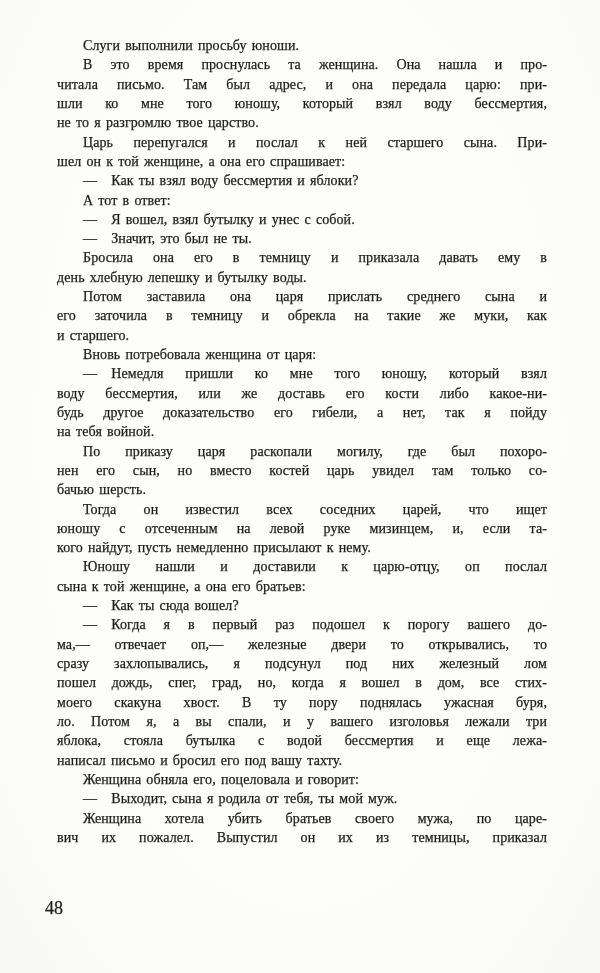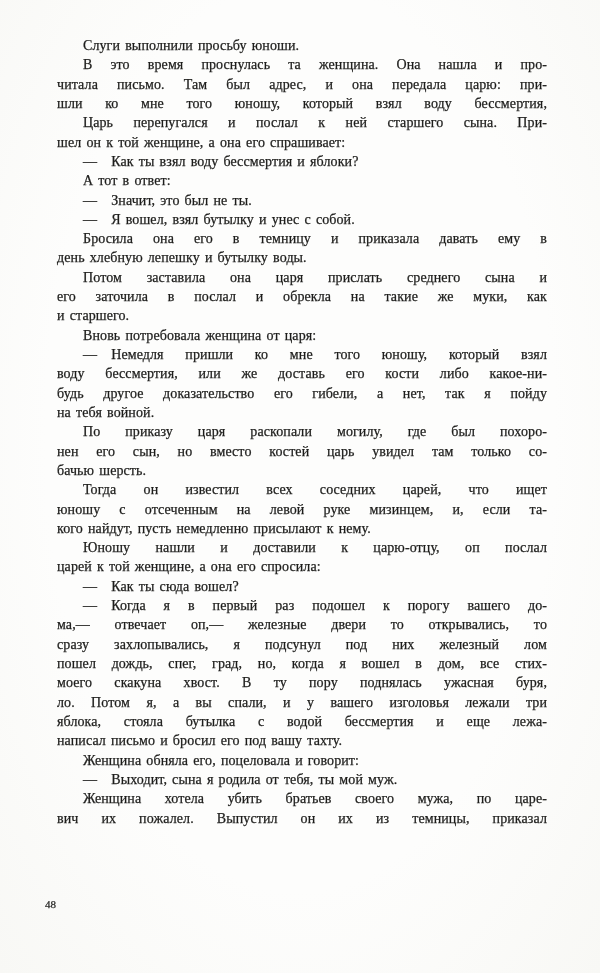--- a/index.html
+++ b/index.html
@@ -24,58 +24,59 @@
     letter-spacing: 0.1px;
   }
   .line { height: 19.32px; text-align: left; }
   .line.jst { text-align: justify; text-align-last: justify; }
   .line.ind { padding-left: 26px; }
   .line:not(.jst) { word-spacing: 1.5px; }
   .pagenum {
     position: absolute;
     left: 45px; top: 898px;
     font-family: "Liberation Serif", "DejaVu Serif", serif;
-    font-size: 11px;
+    font-size: 18px;
     color: #1e1e1c;
     -webkit-text-stroke: 0.25px #1e1e1c;
   }
 </style>
 </head>
 <body style="background: rgb(252, 252, 250);">
 
 <div class="page">
   <div class="text-col" style="color: rgb(30, 30, 28);">
       <div class="line ind">Слуги выполнили просьбу юноши.</div>
       <div class="line ind jst">В это время проснулась та женщина. Она нашла и про-</div>
       <div class="line jst">читала письмо. Там был адрес, и она передала царю: при-</div>
       <div class="line jst">шли ко мне того юношу, который взял воду бессмертия,</div>
+      <div class="line">не то я разгромлю твое царство.</div>
       <div class="line ind jst">Царь перепугался и послал к ней старшего сына. При-</div>
       <div class="line">шел он к той женщине, а она его спрашивает:</div>
       <div class="line ind">— Как ты взял воду бессмертия и яблоки?</div>
       <div class="line ind">А тот в ответ:</div>
+      <div class="line ind">— Я вошел, взял бутылку и унес с собой.</div>
       <div class="line ind">— Значит, это был не ты.</div>
-      <div class="line ind">— Я вошел, взял бутылку и унес с собой.</div>
       <div class="line ind jst">Бросила она его в темницу и приказала давать ему в</div>
       <div class="line">день хлебную лепешку и бутылку воды.</div>
       <div class="line ind jst">Потом заставила она царя прислать среднего сына и</div>
-      <div class="line jst">его заточила в послал и обрекла на такие же муки, как</div>
+      <div class="line jst">его заточила в темницу и обрекла на такие же муки, как</div>
       <div class="line">и старшего.</div>
       <div class="line ind">Вновь потребовала женщина от царя:</div>
       <div class="line ind jst">— Немедля пришли ко мне того юношу, который взял</div>
       <div class="line jst">воду бессмертия, или же доставь его кости либо какое-ни-</div>
       <div class="line jst">будь другое доказательство его гибели, а нет, так я пойду</div>
       <div class="line">на тебя войной.</div>
       <div class="line ind jst">По приказу царя раскопали могилу, где был похоро-</div>
       <div class="line jst">нен его сын, но вместо костей царь увидел там только со-</div>
       <div class="line">бачью шерсть.</div>
       <div class="line ind jst">Тогда он известил всех соседних царей, что ищет</div>
       <div class="line jst">юношу с отсеченным на левой руке мизинцем, и, если та-</div>
       <div class="line">кого найдут, пусть немедленно присылают к нему.</div>
       <div class="line ind jst">Юношу нашли и доставили к царю-отцу, оп послал</div>
-      <div class="line">царей к той женщине, а она его спросила:</div>
+      <div class="line">сына к той женщине, а она его братьев:</div>
       <div class="line ind">— Как ты сюда вошел?</div>
       <div class="line ind jst">— Когда я в первый раз подошел к порогу вашего до-</div>
       <div class="line jst">ма,— отвечает оп,— железные двери то открывались, то</div>
       <div class="line jst">сразу захлопывались, я подсунул под них железный лом</div>
       <div class="line jst">пошел дождь, спег, град, но, когда я вошел в дом, все стих-</div>
       <div class="line jst">моего скакуна хвост. В ту пору поднялась ужасная буря,</div>
       <div class="line jst">ло. Потом я, а вы спали, и у вашего изголовья лежали три</div>
       <div class="line jst">яблока, стояла бутылка с водой бессмертия и еще лежа-</div>
       <div class="line">написал письмо и бросил его под вашу тахту.</div>
       <div class="line ind">Женщина обняла его, поцеловала и говорит:</div>

